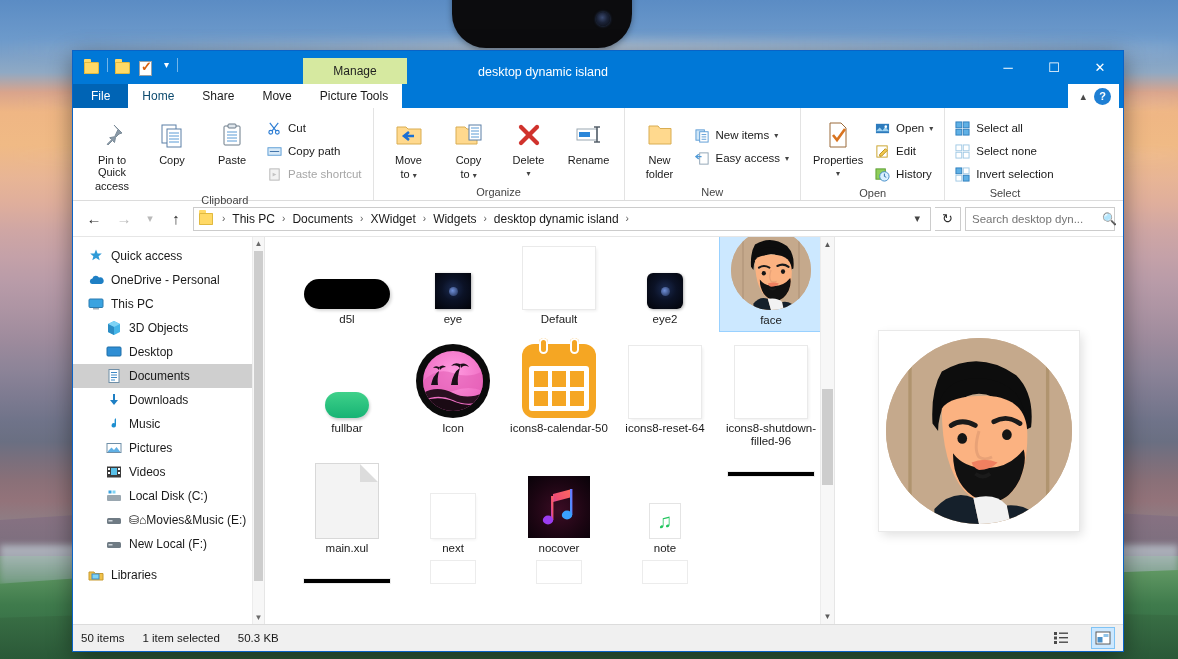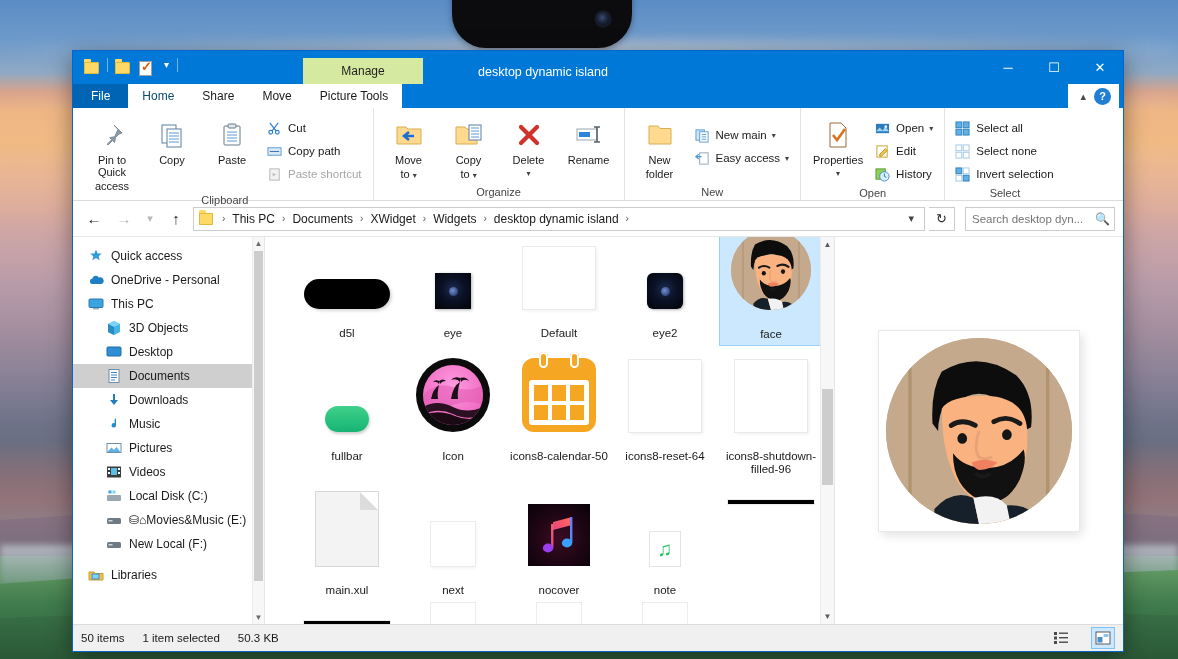--- a/index.html
+++ b/index.html
@@ -111,21 +111,21 @@
   .props-glyph {
     width: 13px; height: 15px; background: #fff; border: 1px solid #9aa0a6; position: relative; top: 1px;
   }
   .props-glyph::after {
     content: "✓"; position: absolute; left: 1px; top: -3px; font-size: 13px; color: #d9600f; font-weight: bold;
   }
   .qat-sep { width:1px; height:14px; background: rgba(255,255,255,.45); margin:0 2px; position:relative; top:-3px;}
   .qat-chev { color:#fff; font-size:10px; position:relative; top:-3px; padding:0 4px; }
 
   .tab-manage {
-    position: absolute; left: 230px; bottom: 0; width: 120px; height: 26px;
+    position: absolute; left: 230px; bottom: 0; width: 104px; height: 26px;
     background: #d6e9a0; color: #1f1f1f; font-size: 12px;
     display: flex; align-items: center; justify-content: center;
   }
   .win-title {
     position: absolute; left: 405px; bottom: 5px; color: #fff; font-size: 12.5px;
   }
   .wincontrols { position: absolute; right: 0; top: 0; display: flex; height: 33px; }
   .wincontrols div {
     width: 46px; height: 33px; display: flex; align-items: center; justify-content: center;
     color: #fff; font-size: 13px;
@@ -194,21 +194,21 @@
   .crumbbar .cfolder::before { content:""; position:absolute; left:0; top:-3px; width:7px; height:3px; background:#ffd966; border-radius:1px 1px 0 0;}
   .crumb { font-size: 12px; color: #1a1a1a; padding: 2px 4px; cursor: default; white-space: nowrap;}
   .csep { font-size: 10px; color: #5a5a5a; padding: 0 3px; }
   .crumb-chev { margin-left: auto; font-size: 11px; color:#444; padding: 0 8px; }
   .refreshbtn {
     width: 26px; height: 24px; border: 1px solid #ccc; border-left: none; background:#fff;
     display:flex; align-items:center; justify-content:center; font-size: 13px; color:#2b2b2b;
   }
   .searchbox {
     width: 150px; height: 24px; border: 1px solid #ccc; background: #fff; display: flex;
-    align-items: center; padding: 0 6px; gap: 5px; margin-left: 6px;
+    align-items: center; padding: 0 6px; gap: 12px; 
   }
   .searchbox input {
     border: none; outline: none; width: 118px; font-size: 11.5px; color: #707070;
     font-family: "Liberation Sans", sans-serif; background: transparent;
   }
   .searchbox .mag { color: #333; font-size: 12px; }
 
   
   .body { flex: 1; display: flex; min-height: 0; }
 
@@ -244,21 +244,21 @@
     display: grid; grid-template-columns: repeat(5, 106px); column-gap: 0; row-gap: 0;
   }
   .fileitem {
     width: 104px; padding: 6px 2px 4px; display: flex; flex-direction: column; align-items: center;
     cursor: default;
   }
   .fileitem.selected { background: #cce8ff; border: 1px solid #99d1ff; }
   .thumbwrap { height: 80px; display: flex; align-items: flex-end; justify-content: center; }
   .fname {
     font-size: 11.5px; color: #1a1a1a; text-align: center; line-height: 13px;
-    margin-top: 18px; width: 100px; word-wrap: break-word;
+    margin-top: 4px; width: 100px; word-wrap: break-word;
   }
   .thumb-blank { width: 72px; height: 72px; background:#fff; box-shadow: 0 0 0 1px #eaeaea, 2px 2px 3px rgba(0,0,0,.07); }
   .thumb-d5l { width: 86px; height: 30px; background:#000; border-radius: 15px 15px 15px 15px; box-shadow: 2px 2px 3px rgba(0,0,0,.15); }
   .thumb-d5r { width: 86px; height: 42px; background:#050505; border-radius: 6px 6px 22px 22px; box-shadow: 2px 2px 3px rgba(0,0,0,.15); }
   .thumb-default { width: 72px; height: 62px; background:#fff; box-shadow: 0 0 0 1px #eaeaea, 2px 2px 3px rgba(0,0,0,.07); }
   .thumb-eye { width: 36px; height: 36px; background: radial-gradient(circle at 50% 45%, #1b2b52 0%, #0b1226 42%, #020308 100%); box-shadow: 1px 1px 3px rgba(0,0,0,.3);}
   .thumb-eye.round { border-radius: 6px; }
   .thumb-eye .pupil { position: relative; left: 50%; top: 50%; width: 9px; height: 9px; margin: -4px 0 0 -4px; border-radius:50%; background: radial-gradient(circle at 40% 40%, #6f8fd8, #1a2748); }
   .thumb-face {
     width: 80px; height: 80px; border-radius: 50%;
@@ -542,21 +542,21 @@
                 <svg width="15" height="15" viewBox="0 0 16 16">
                     <rect x="1" y="2" width="9" height="11" fill="#cfe6f7" stroke="#5b9bd5"></rect>
                     <rect x="5" y="4" width="9" height="11" fill="#fff" stroke="#5b9bd5"></rect>
                     <g stroke="#5b9bd5">
                       <line x1="7" y1="7" x2="12" y2="7"></line>
                       <line x1="7" y1="9.5" x2="12" y2="9.5"></line>
                       <line x1="7" y1="12" x2="12" y2="12"></line>
                     </g>
                   </svg>
               </span>
-              <span>New main</span>
+              <span>New items</span>
               <span class="caret">▾</span>
             </div>
             <div class="smallbtn">
               <span class="si">
                 <svg width="15" height="15" viewBox="0 0 16 16">
                     <rect x="5" y="2" width="9" height="12" fill="#fff" stroke="#8fa3b4"></rect>
                     <path d="M1 6h6M4 3.5 1 6l3 2.5" stroke="#4f9ad7" fill="none" stroke-width="1.3"></path>
                   </svg>
               </span>
               <span>Easy access</span>

